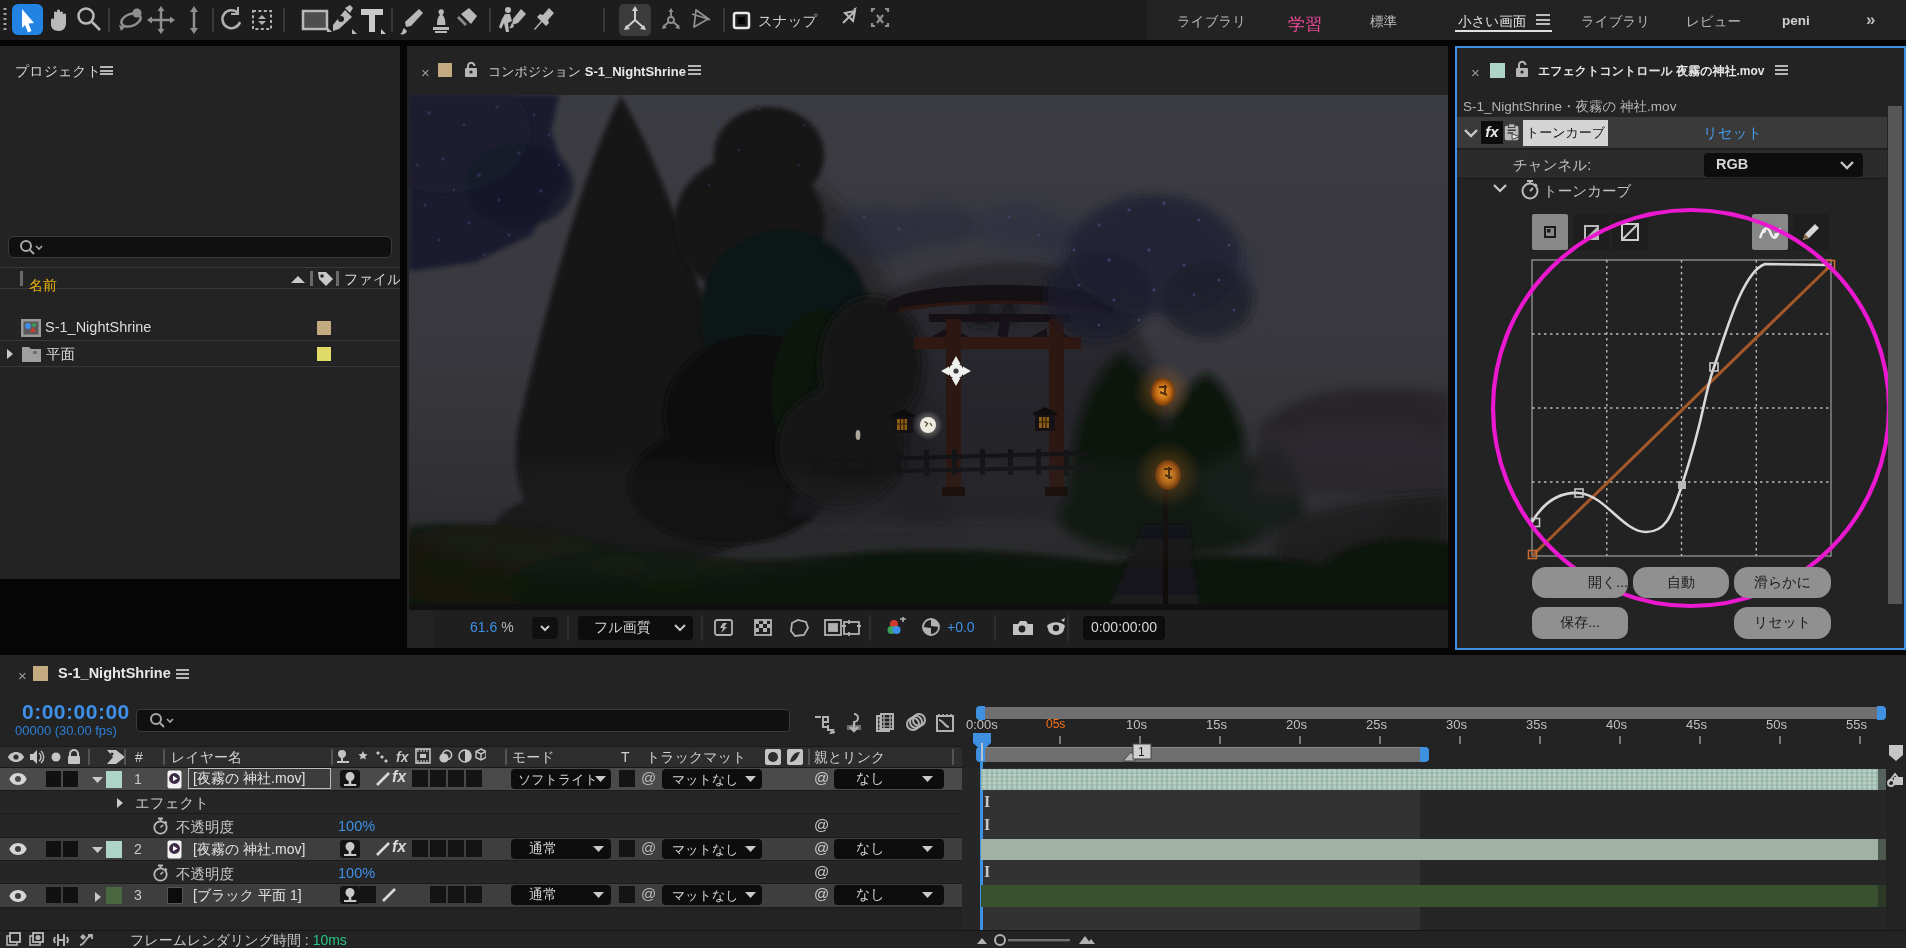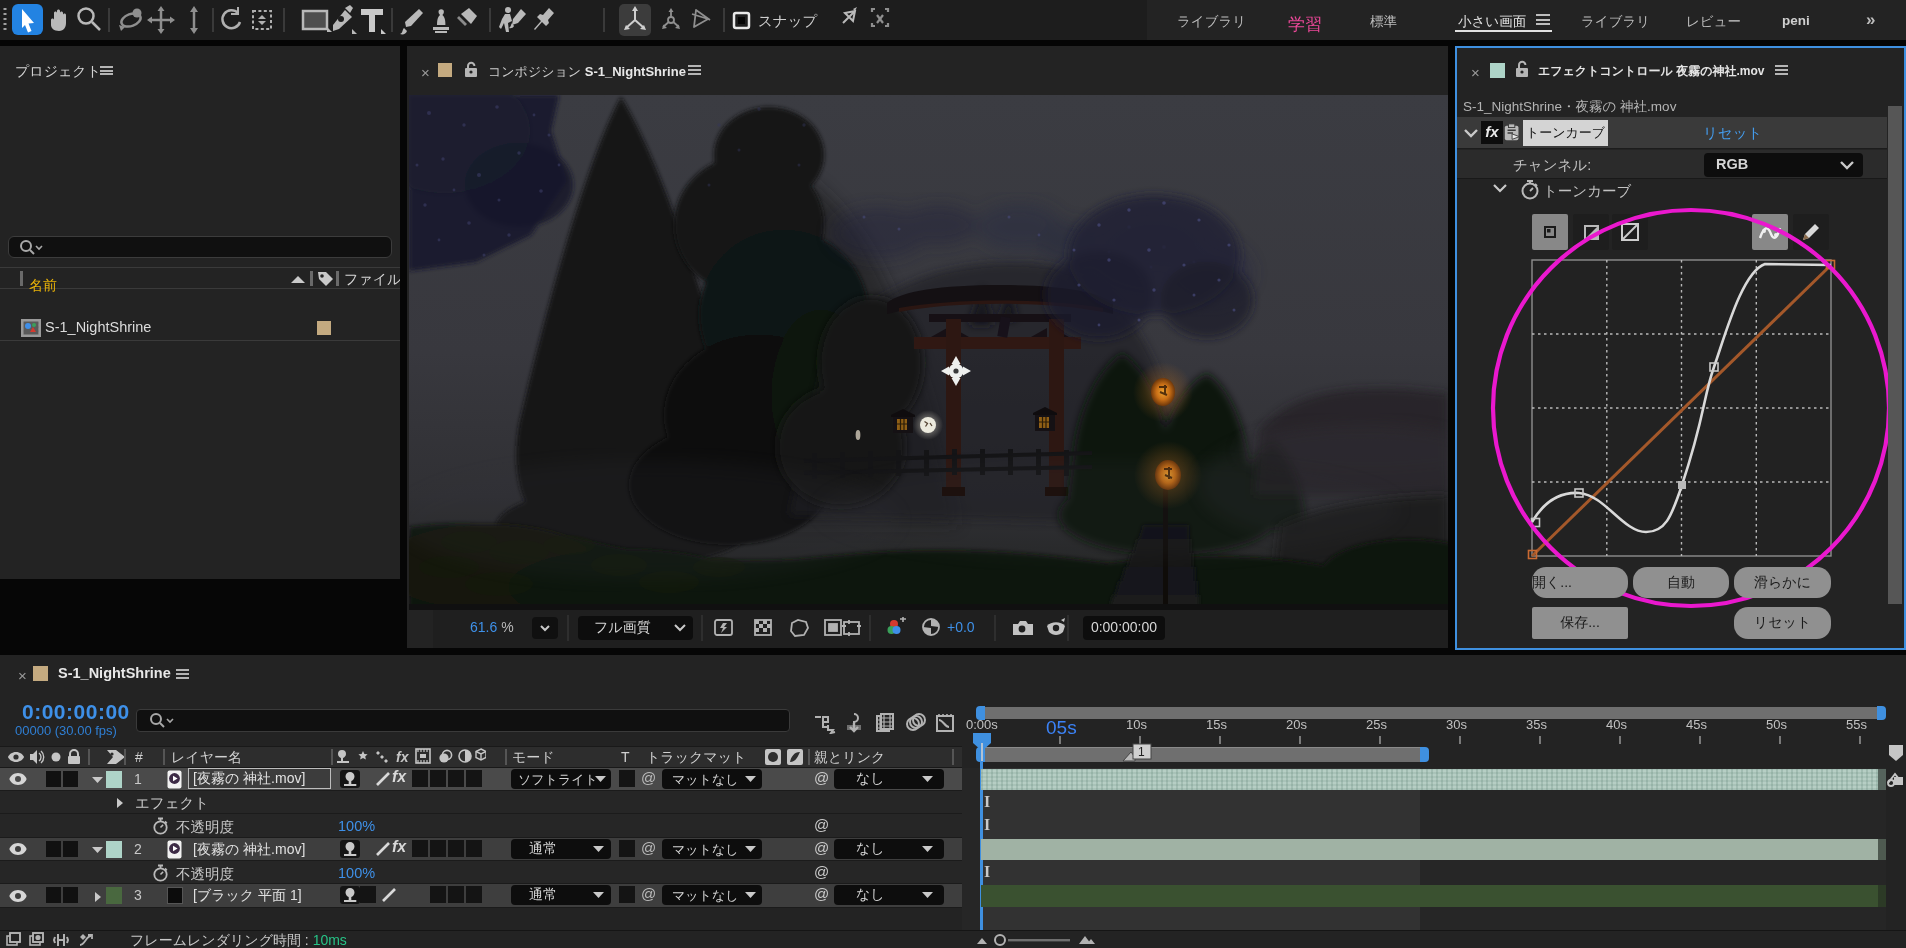--- a/index.html
+++ b/index.html
@@ -164,20 +164,31 @@
             <rect x="17.8" y="5" width="1.6" height="2.4"></rect>
             <rect x="17.8" y="9" width="1.6" height="2.4"></rect>
             <rect x="17.8" y="13" width="1.6" height="2.4"></rect>
           </g>
         <circle cx="7" cy="7" r="3" fill="#3f8fe8"></circle>
         <path d="M9 13l3-5 3 5z" fill="#d43a2f"></path>
         <circle cx="13" cy="6" r="2" fill="#3aa05a"></circle>
       </svg>
       <div class="abs txt" style="left:45px;top:4px;font-size:14.5px;color:#dcdcdc;">S-1_NightShrine</div>
       <div class="abs" style="left:317px;top:6px;width:14px;height:14px;background:#c4aa80;"></div>
+    </div>
+    <div class="abs" style="left:0;top:295px;width:400px;height:26px;border-bottom:1px solid #3a3a3a;">
+      <svg class="abs" style="left:5px;top:7px;" width="10" height="12">
+          <path d="M2 1l6 5-6 5z" fill="#c9c9c9"></path>
+        </svg>
+      <svg class="abs" style="left:22px;top:4px;" width="19" height="17" viewBox="0 0 19 17">
+        <path d="M0 2h7l2 2h10v13H0z" fill="#9f9f9f"></path>
+        <path d="M11 6h4v3h-4z" fill="#6f6f6f"></path>
+      </svg>
+      <div class="abs txt" style="left:46px;top:4px;font-size:14.5px;color:#dcdcdc;">平面</div>
+      <div class="abs" style="left:317px;top:6px;width:14px;height:14px;background:#e0da66;"></div>
     </div>
     <div class="abs" style="left:0;top:566px;width:400px;height:36px;border-top:1px solid #3e3e3e;">
       <svg class="abs" style="left:6px;top:8px;" width="26" height="20" viewBox="0 0 26 20">
         <g stroke="#b0b0b0" stroke-width="1.6" fill="none">
           <rect x="1" y="3" width="4" height="14"></rect>
           <rect x="7" y="5" width="18" height="10" rx="1"></rect>
           <rect x="10" y="8" width="8" height="4" fill="#b0b0b0"></rect>
           <circle cx="21.5" cy="10" r="1.4" fill="#b0b0b0"></circle>
         </g>
       </svg>
@@ -592,24 +603,24 @@
         <rect x="118" y="441" width="8" height="8"></rect>
         <rect x="253" y="315" width="8" height="8"></rect>
       </g>
       <rect x="221" y="433" width="8" height="8" fill="#b9b9b9"></rect>
       <g fill="none" stroke="#c96a32" stroke-width="1.6">
         <rect x="71.5" y="502.5" width="8" height="8"></rect>
         <rect x="369.5" y="212.5" width="8" height="8"></rect>
       </g>
       <ellipse cx="234" cy="360" rx="198" ry="198" fill="none" stroke="#ea18ce" stroke-width="4.2"></ellipse>
     </svg>
-    <div class="abs" style="left:75px;top:519px;width:96px;height:31px;background:#909090;border-radius:14px;color:#1a1a1a;font-size:14px;text-align:left;line-height:30px;">開く...</div>
+    <div class="abs" style="left:75px;top:519px;width:96px;height:31px;background:#909090;border-radius:14px;color:#1a1a1a;font-size:14px;text-align:right;line-height:30px;">開く...</div>
     <div class="abs" style="left:176px;top:519px;width:96px;height:31px;background:#909090;border-radius:14px;color:#1a1a1a;font-size:14px;text-align:center;line-height:30px;">自動</div>
     <div class="abs" style="left:277px;top:519px;width:97px;height:31px;background:#909090;border-radius:14px;color:#1a1a1a;font-size:14px;text-align:center;line-height:30px;">滑らかに</div>
-    <div class="abs" style="left:75px;top:559px;width:96px;height:32px;background:#909090;border-radius:2px;color:#1a1a1a;font-size:14px;text-align:center;line-height:31px;">保存...</div>
+    <div class="abs" style="left:75px;top:559px;width:96px;height:32px;background:#909090;border-radius:10px;color:#1a1a1a;font-size:14px;text-align:center;line-height:31px;">保存...</div>
     <div class="abs" style="left:277px;top:559px;width:97px;height:32px;background:#909090;border-radius:14px;color:#1a1a1a;font-size:14px;text-align:center;line-height:31px;">リセット</div>
     <div class="abs" style="left:431px;top:58px;width:14px;height:498px;background:#565656;"></div>
   </div>
   <div class="abs" style="left:0;top:655px;width:1906px;height:293px;background:#232323;overflow:hidden;">
     <div class="abs" style="left:18px;top:12px;color:#9a9a9a;font-size:15px;">×</div>
     <div class="abs" style="left:33px;top:11px;width:15px;height:15px;background:#c4aa80;"></div>
     <div class="abs txt" style="left:58px;top:10px;font-size:14.5px;font-weight:bold;color:#e8e8e8;">S-1_NightShrine</div>
     <div class="abs" style="left:176px;top:14px;width:13px;height:10px;border-top:2px solid #b5b5b5;border-bottom:2px solid #b5b5b5;">
         <div style="margin-top:2px;height:2px;background:#b5b5b5;"></div>
       </div>
@@ -709,21 +720,21 @@
     <div class="abs" style="left:505px;top:94px;width:2px;height:16px;background:#555;"></div>
     <div class="abs" style="left:808px;top:94px;width:2px;height:16px;background:#555;"></div>
     <div class="abs" style="left:952px;top:94px;width:2px;height:16px;background:#555;"></div>
     <div class="abs" style="left:962px;top:0px;width:944px;height:275px;background:#232323;"></div>
     <div class="abs" style="left:962px;top:113px;width:924px;height:162px;background:#262626;"></div>
     <div class="abs" style="left:981px;top:113px;width:439px;height:162px;background:#323232;"></div>
     <div class="abs" style="left:984px;top:52px;width:893px;height:12px;background:#6f6f6f;"></div>
     <div class="abs" style="left:976px;top:51px;width:9px;height:14px;background:#3f90e0;border-radius:4px 0 0 4px;"></div>
     <div class="abs" style="left:1877px;top:51px;width:9px;height:14px;background:#3f90e0;border-radius:0 4px 4px 0;"></div>
     <div class="abs txt" style="left:966px;top:62px;font-size:13px;color:#c2c2c2;">0:00s</div>
-    <div class="abs txt" style="left:1046px;top:62px;font-size:19px;color:#3b82f6;text-align:right;">05s</div>
+    <div class="abs txt" style="left:1046px;top:62px;font-size:12px;color:#f97316;text-align:right;">05s</div>
     <div class="abs txt" style="left:1126px;top:62px;font-size:13px;color:#c2c2c2;">10s</div>
     <div class="abs txt" style="left:1206px;top:62px;font-size:13px;color:#c2c2c2;">15s</div>
     <div class="abs txt" style="left:1286px;top:62px;font-size:13px;color:#c2c2c2;">20s</div>
     <div class="abs txt" style="left:1366px;top:62px;font-size:13px;color:#c2c2c2;">25s</div>
     <div class="abs txt" style="left:1446px;top:62px;font-size:13px;color:#c2c2c2;">30s</div>
     <div class="abs txt" style="left:1526px;top:62px;font-size:13px;color:#c2c2c2;">35s</div>
     <div class="abs txt" style="left:1606px;top:62px;font-size:13px;color:#c2c2c2;">40s</div>
     <div class="abs txt" style="left:1686px;top:62px;font-size:13px;color:#c2c2c2;">45s</div>
     <div class="abs txt" style="left:1766px;top:62px;font-size:13px;color:#c2c2c2;">50s</div>
     <div class="abs txt" style="left:1846px;top:62px;font-size:13px;color:#c2c2c2;">55s</div>

